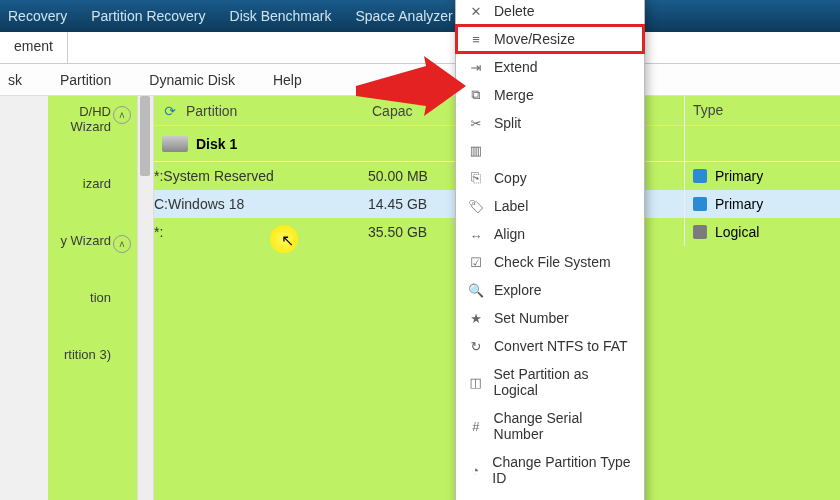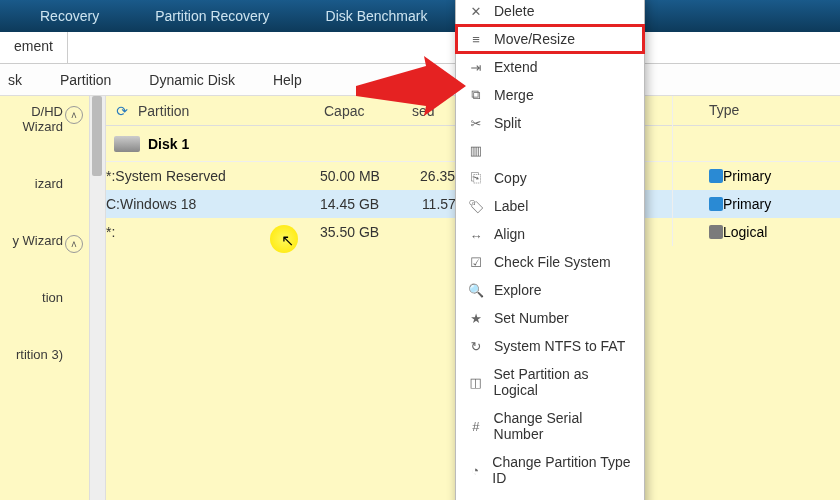--- a/index.html
+++ b/index.html
@@ -1,26 +1,26 @@
 <!DOCTYPE html>
 <html><head>
 <meta charset="utf-8">
 <style>
 * { box-sizing: border-box; margin: 0; padding: 0; font-family: "Segoe UI", Tahoma, sans-serif; }
 body { background: #f0f0f0; overflow: hidden; width: 840px; height: 500px; position: relative; }
 
 .topbar { background: linear-gradient(#1a5a8a, #0d3a5a); height: 32px; display: flex; align-items: center; padding: 0 8px; gap: 24px; color: #cde4f0; font-size: 14px; }
-.topbar span { cursor: default; margin-left: 32px; }
+.topbar span { cursor: default; }
 
 .tabstrip { background: #fff; height: 32px; display: flex; border-bottom: 1px solid #ccc; }
 .tabstrip .tab { padding: 6px 14px; font-size: 14px; color: #333; background: #fff; border-right: 1px solid #ccc; }
 
 .menubar { background: #fdfdfd; height: 32px; display: flex; align-items: center; padding: 0 8px; gap: 38px; border-bottom: 1px solid #ddd; font-size: 14px; color: #333; }
 
-.workspace { display: flex; height: calc(500px - 96px); background: #fef9c3; }
+.workspace { display: flex; height: calc(500px - 96px); background: #bef264; margin-left: 48px; }
 
 .leftcol { width: 90px; border-right: 1px solid #ddd; padding: 8px 4px 8px 0; font-size: 13px; color: #3a3a3a; position: relative; }
 .leftcol .group { margin-bottom: 42px; text-align: right; padding-right: 22px; position: relative; }
 .leftcol .chev { position: absolute; right: 2px; top: 2px; width: 18px; height: 18px; border: 1px solid #999; border-radius: 50%; display: flex; align-items: center; justify-content: center; font-size: 10px; color: #555; }
 
 .scrollgutter { width: 16px; background: #eee; border-right: 1px solid #ddd; position: relative; }
 .scrollgutter .thumb { position: absolute; top: 0; left: 2px; width: 10px; height: 80px; background: #bbb; border-radius: 2px; }
 
 .main { flex: 1; position: relative; }
 
@@ -34,23 +34,23 @@
 .diskrow .diskicon { width: 26px; height: 16px; background: linear-gradient(#ccc,#888); border-radius: 2px; margin-right: 8px; }
 .diskrow b { font-weight: 600; margin-right: 6px; }
 .diskrow .meta { color: #666; }
 
 .partrow { display: flex; align-items: center; height: 28px; font-size: 14px; color: #333; }
 .partrow .p1 { width: 214px; }
 .partrow .p2 { width: 88px; text-align: left; padding-right: 24px; }
 .partrow .p3 { width: 84px; text-align: right; padding-right: 12px; }
 .partrow.sel { background: #d6ebf9; }
 
-.typecol { position: absolute; top: 0; right: 12px; width: 156px; border-left: 1px solid #eee; padding-left: 28px; }
+.typecol { position: absolute; top: 0; right: 0; width: 156px; border-left: 1px solid #eee; }
 .typecol .th { height: 30px; border-bottom: 1px solid #ddd; font-size: 14px; padding: 6px 8px; color: #444; }
-.typecol .row { height: 28px; display: flex; align-items: center; padding-left: 8px; font-size: 14px; }
+.typecol .row { height: 28px; display: flex; align-items: center; gap: 8px; padding-left: 8px; font-size: 14px; }
 .typecol .marker { width: 14px; height: 14px; border-radius: 2px; }
 .typecol .spacer { height: 36px; }
 
 .ctxmenu { position: absolute; left: 455px; top: -6px; width: 190px; background: #fff; border: 1px solid #bbb; box-shadow: 2px 3px 10px rgba(0,0,0,.3); z-index: 50; padding: 2px 0; }
 .ctxmenu .item { display: flex; align-items: center; gap: 10px; padding: 6px 12px; font-size: 14px; color: #333; }
 .ctxmenu .item.hi { outline: 3px solid #e52222; outline-offset: -2px; }
 .ctxmenu .icon { width: 16px; text-align: center; color: #666; font-size: 13px; }
 
 .redarrow { position: absolute; left: 356px; top: 56px; z-index: 60; pointer-events: none; }
 
@@ -182,21 +182,21 @@
     <div class="item">
       <span class="icon">🔍</span>
       <span>Explore</span>
     </div>
     <div class="item">
       <span class="icon">★</span>
       <span>Set Number</span>
     </div>
     <div class="item">
       <span class="icon">↻</span>
-      <span>System NTFS to FAT</span>
+      <span>Convert NTFS to FAT</span>
     </div>
     <div class="item">
       <span class="icon">◫</span>
       <span>Set Partition as Logical</span>
     </div>
     <div class="item">
       <span class="icon">#</span>
       <span>Change Serial Number</span>
     </div>
     <div class="item">

